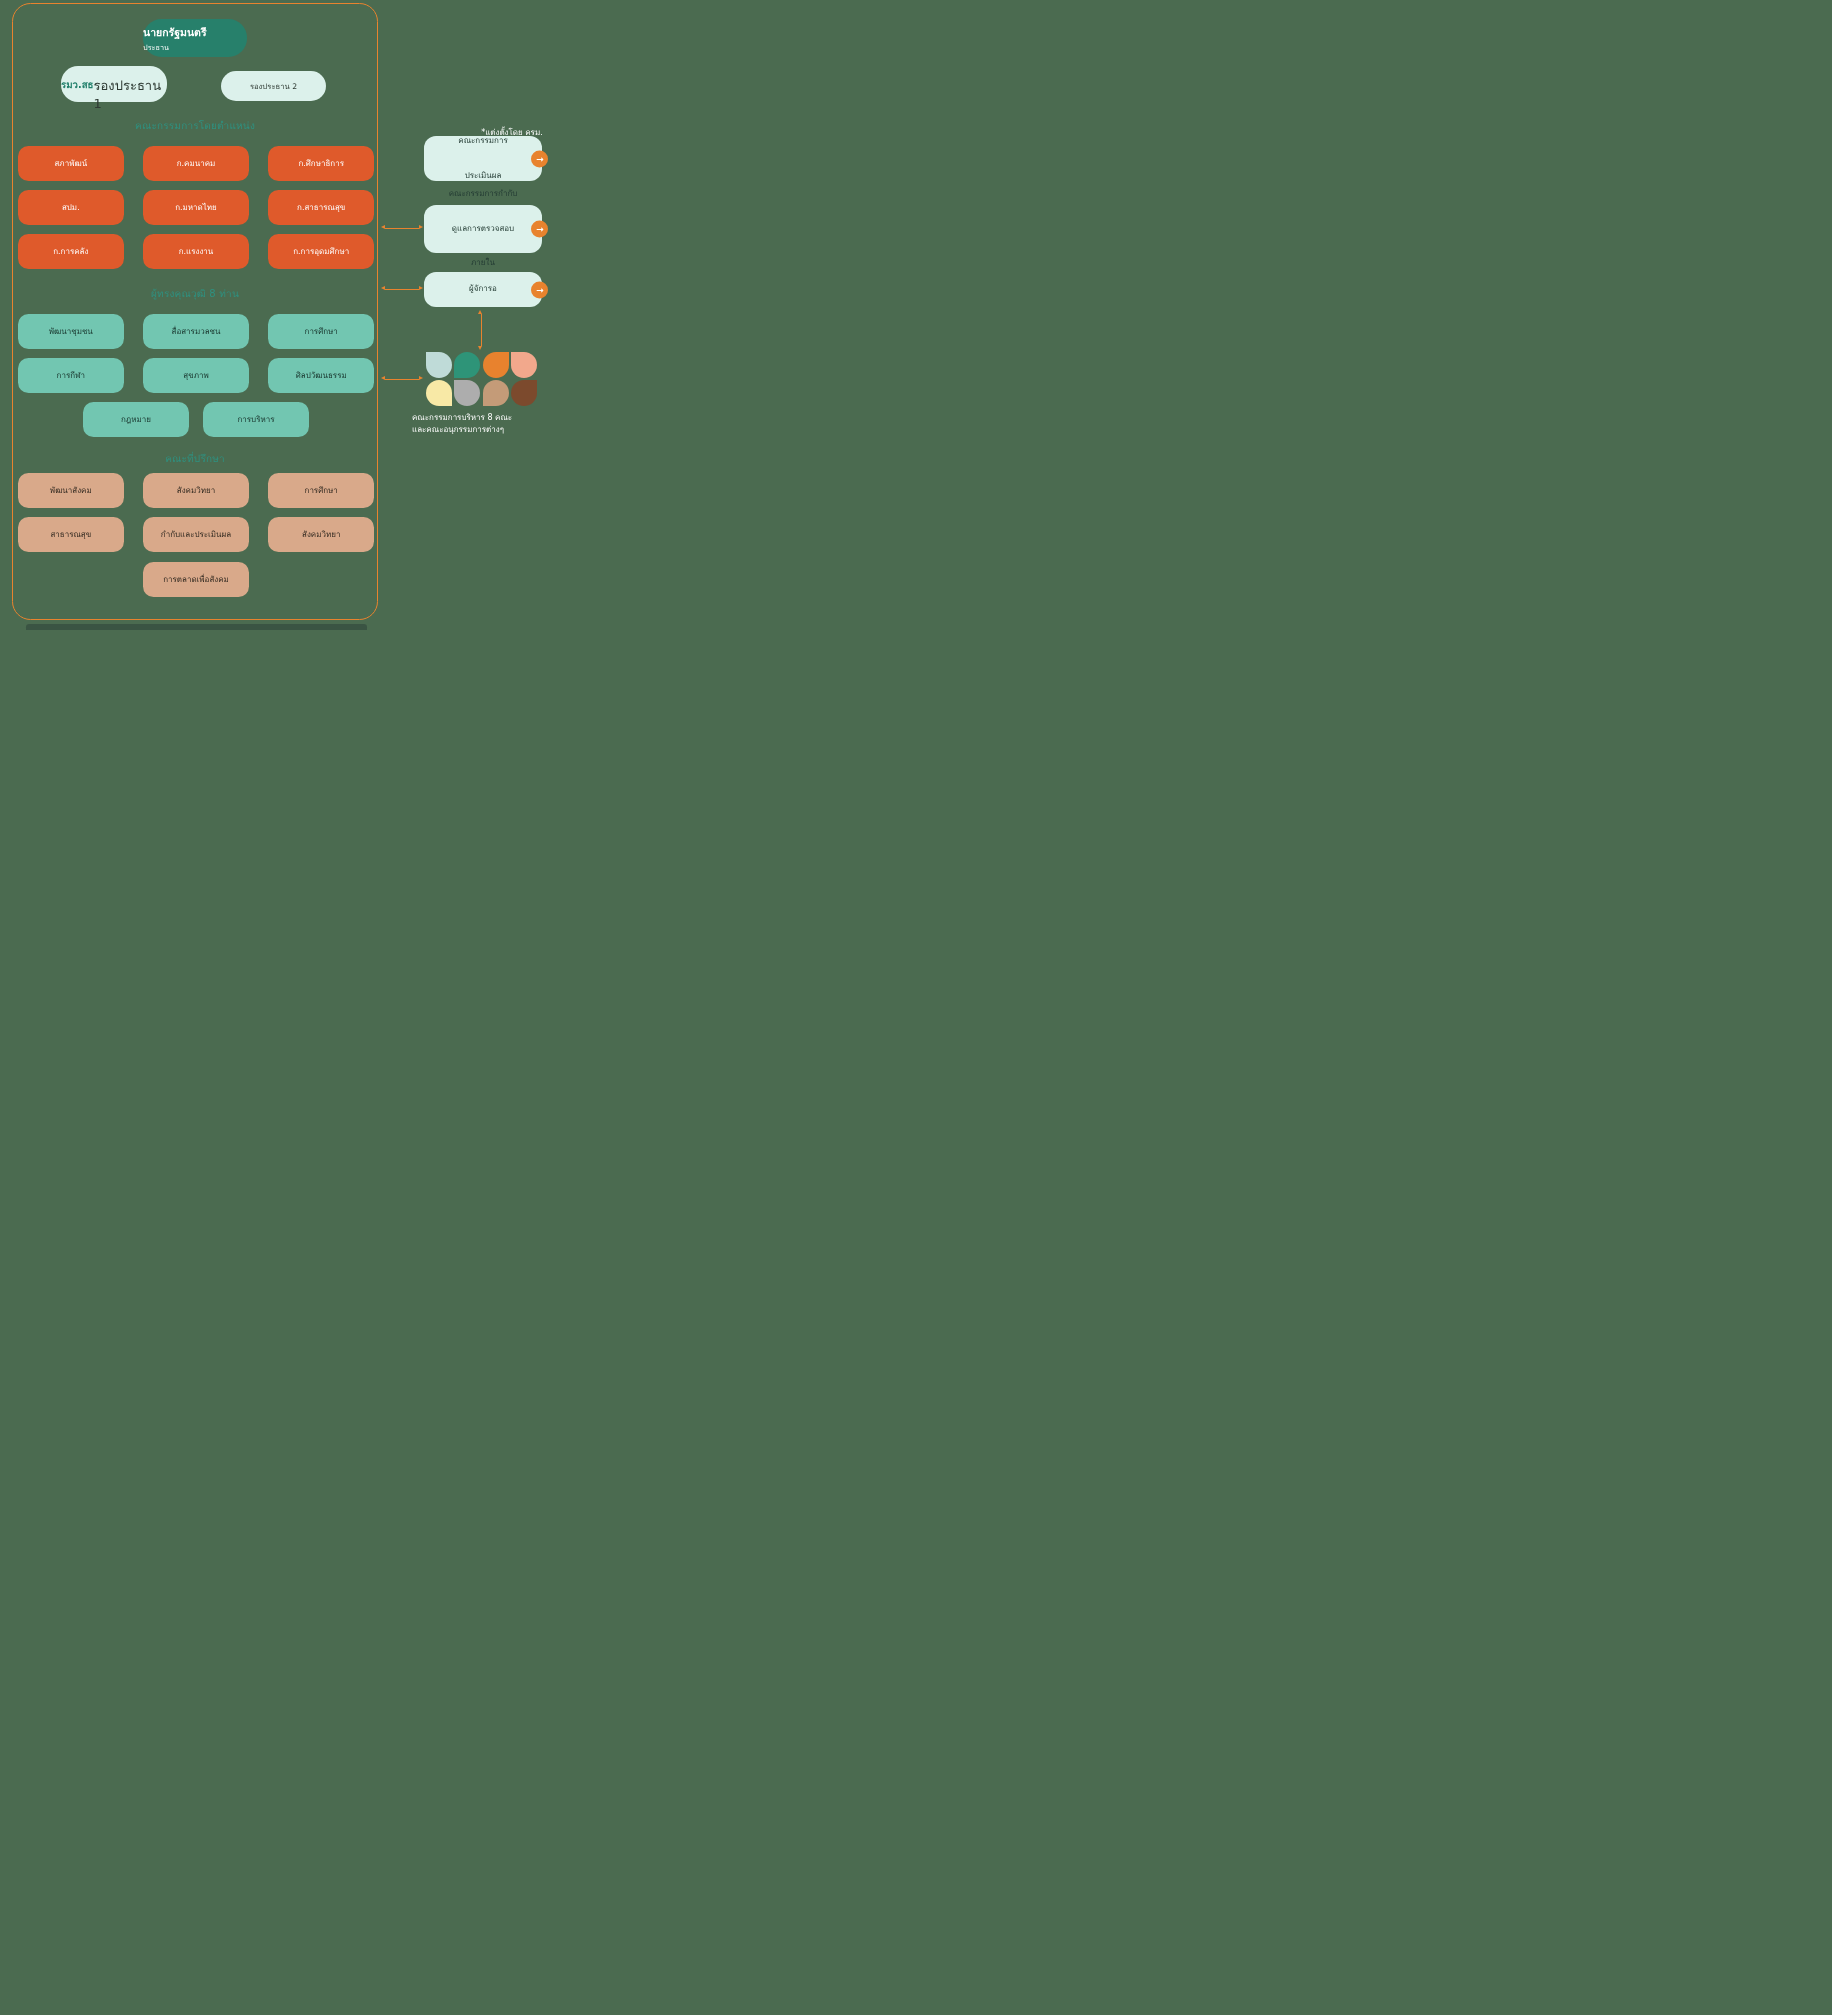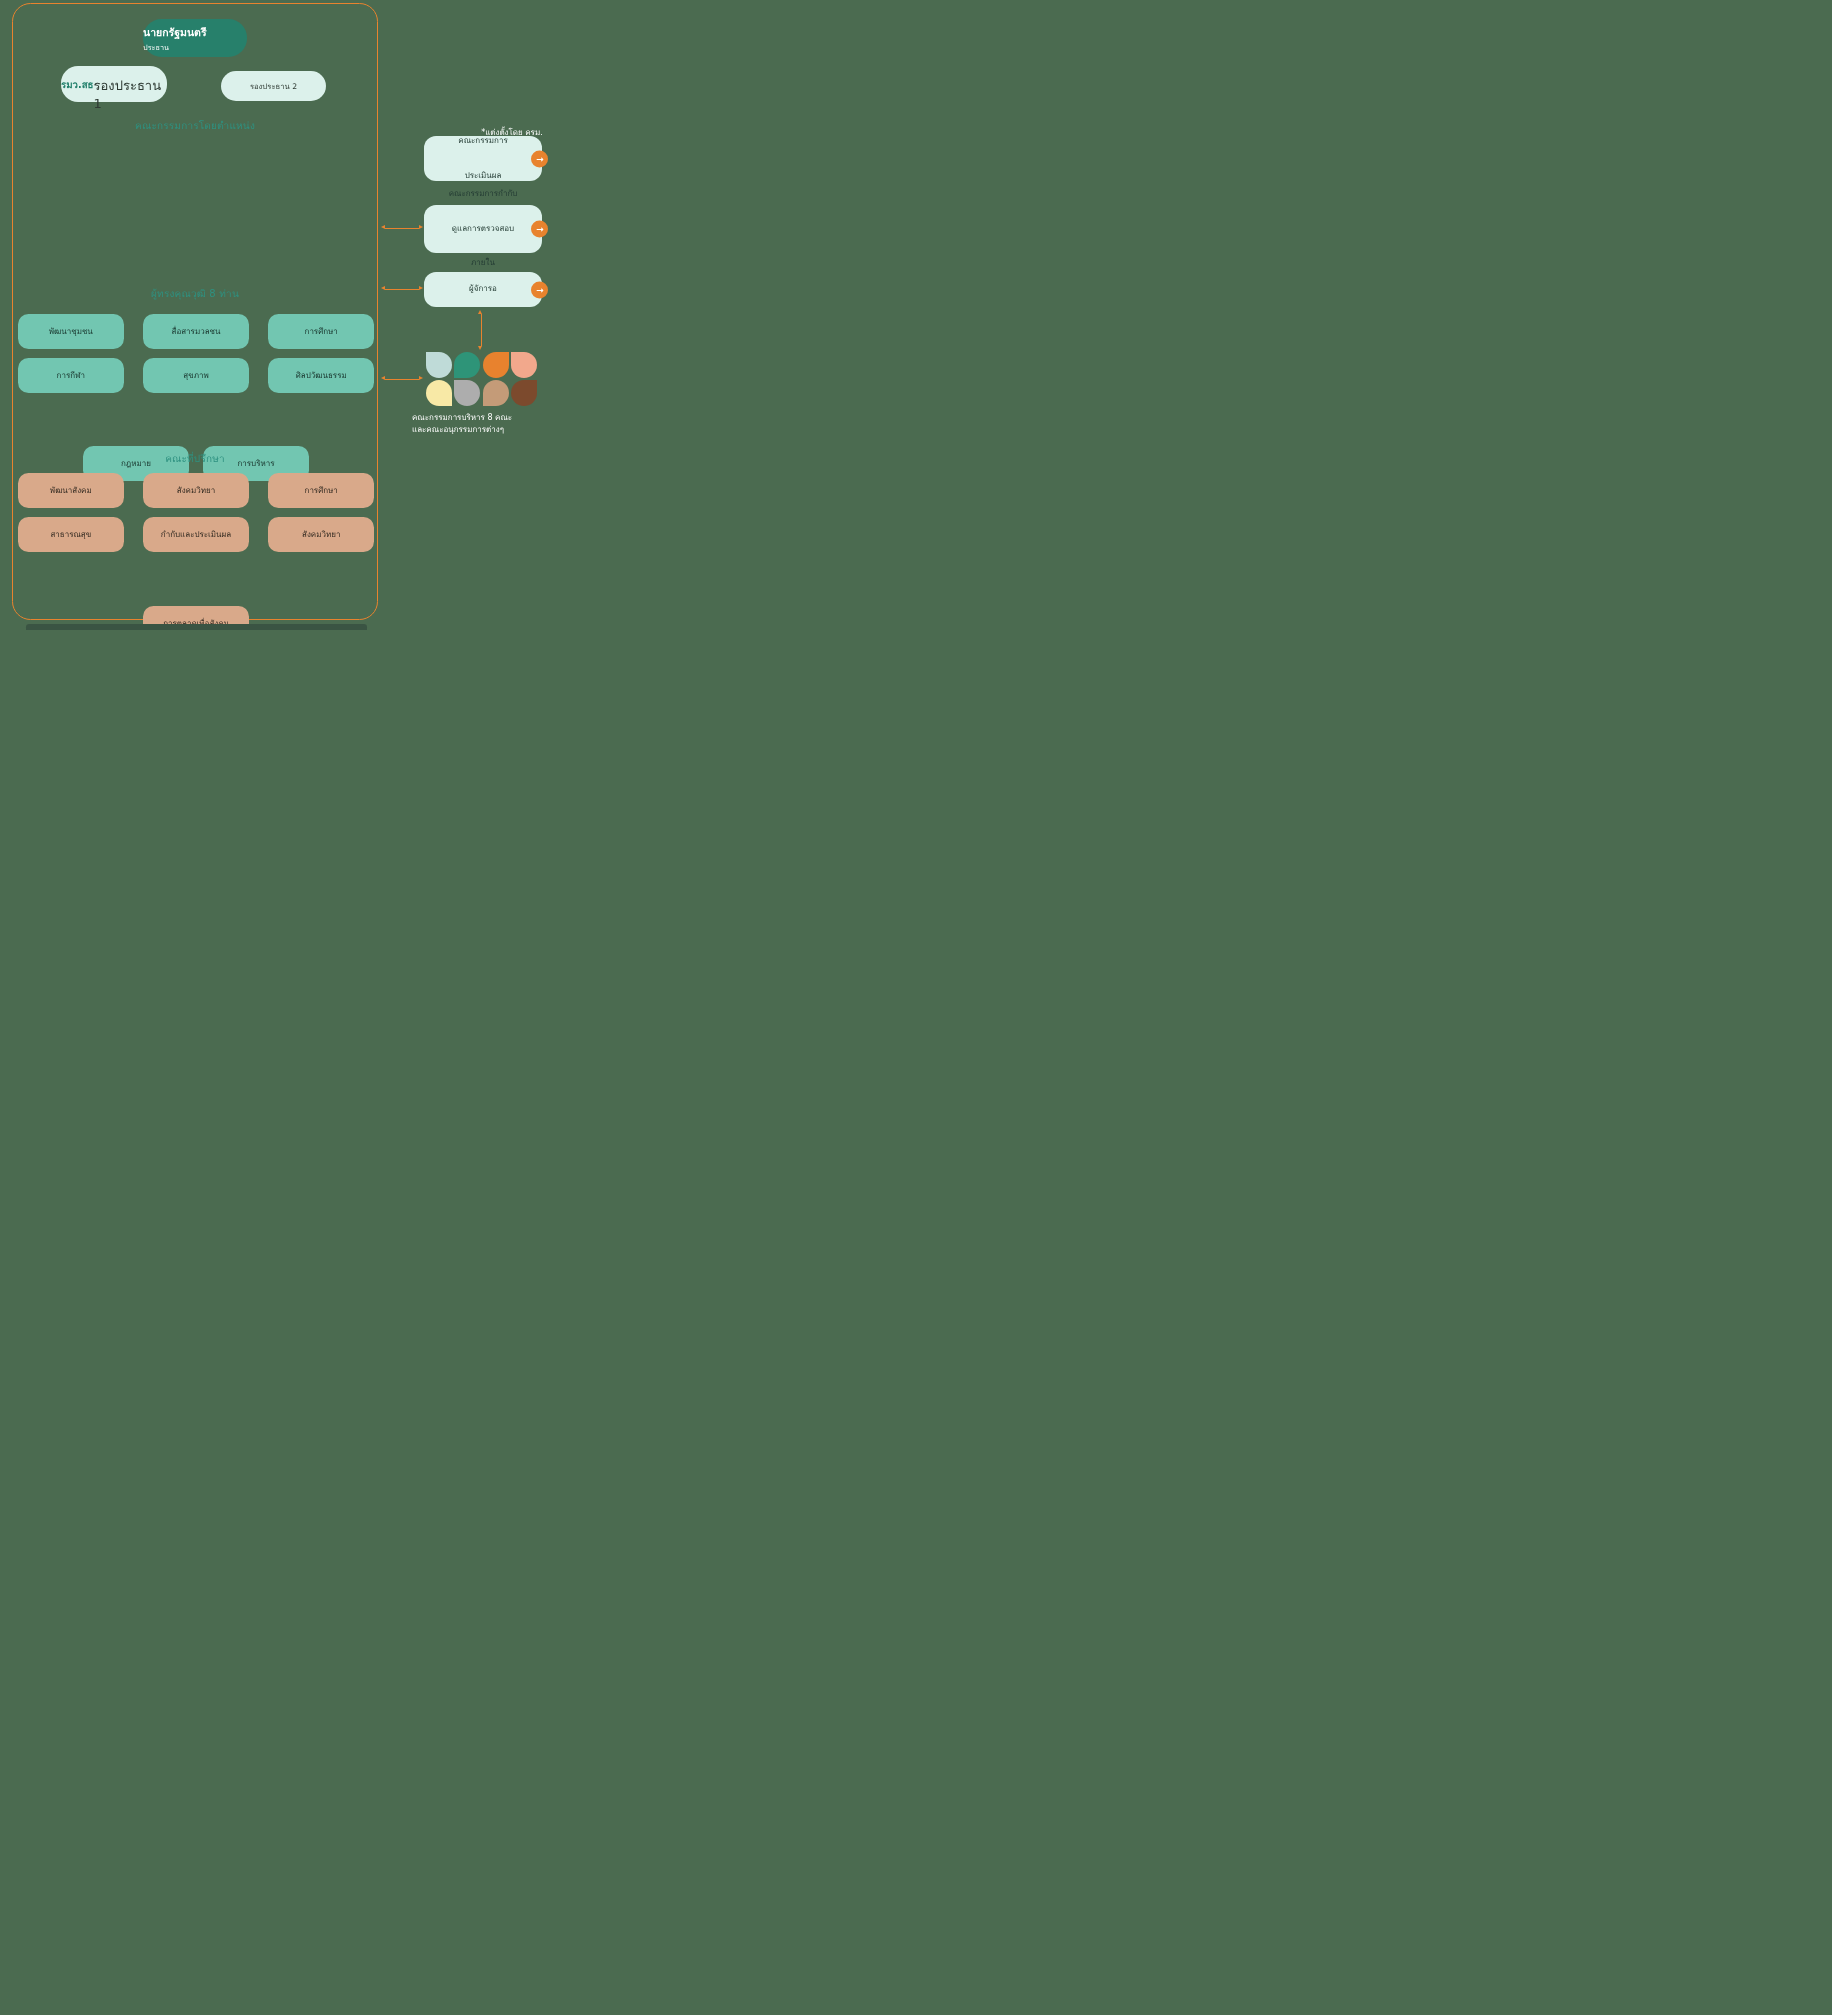--- a/index.html
+++ b/index.html
@@ -37,21 +37,21 @@
   #st-experts{top:282px;}
   #st-advisors{top:447px;}
   .grid3{
     position:absolute;left:0;width:366px;box-sizing:border-box;padding:0 4.8px;
     display:grid;grid-template-columns:repeat(3,106px);justify-content:space-between;row-gap:8.9px;
   }
   #grid-exofficio{top:142px;}
   #grid-experts{top:310px;}
   #grid-advisors{top:469px;}
   .row-center{
-    position:absolute;left:0;width:366px;display:flex;justify-content:center;gap:14px;margin-top:44px;
+    position:absolute;left:0;width:366px;display:flex;justify-content:center;gap:14px;
   }
   #row-experts-last{top:398px;}
   #row-advisors-last{top:558px;}
   .gbox{
     height:35px;border-radius:10.5px;display:flex;align-items:center;justify-content:center;
     font-size:8px;width:106px;box-sizing:border-box;padding:0 4px;text-align:center;
   }
   .grid3 .gbox{width:auto;}
   .box-orange{background:#DF5A2B;color:#FFFFFF;}
   .box-teal{background:#72C6B1;color:#17332B;}
@@ -130,20 +130,31 @@
       <div class="t">รมว.สธ</div>
       <div class="s">รองประธาน 1</div>
     </div>
 
     <div class="pill pill-deputy2">
       <span>รองประธาน 2</span>
     </div>
 
     <div class="section-title" id="st-exofficio">คณะกรรมการโดยตำแหน่ง</div>
 
+    <div class="grid3" id="grid-exofficio">
+      <div class="gbox box-orange">สภาพัฒน์</div>
+      <div class="gbox box-orange">ก.คมนาคม</div>
+      <div class="gbox box-orange">ก.ศึกษาธิการ</div>
+      <div class="gbox box-orange">สปม.</div>
+      <div class="gbox box-orange">ก.มหาดไทย</div>
+      <div class="gbox box-orange">ก.สาธารณสุข</div>
+      <div class="gbox box-orange">ก.การคลัง</div>
+      <div class="gbox box-orange">ก.แรงงาน</div>
+      <div class="gbox box-orange">ก.การอุดมศึกษา</div>
+    </div>
 
     <div class="section-title" id="st-experts">ผู้ทรงคุณวุฒิ 8 ท่าน</div>
 
     <div class="grid3" id="grid-experts">
       <div class="gbox box-teal">พัฒนาชุมชน</div>
       <div class="gbox box-teal">สื่อสารมวลชน</div>
       <div class="gbox box-teal">การศึกษา</div>
       <div class="gbox box-teal">การกีฬา</div>
       <div class="gbox box-teal">สุขภาพ</div>
       <div class="gbox box-teal">ศิลปวัฒนธรรม</div>

